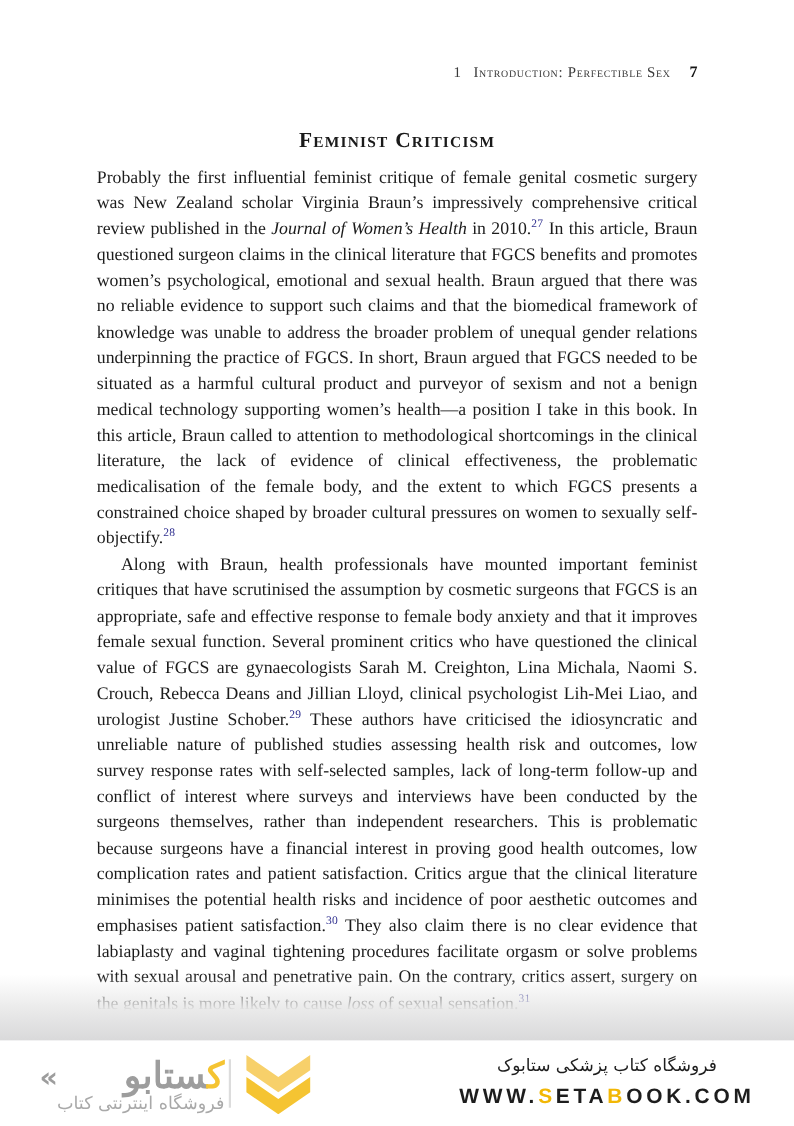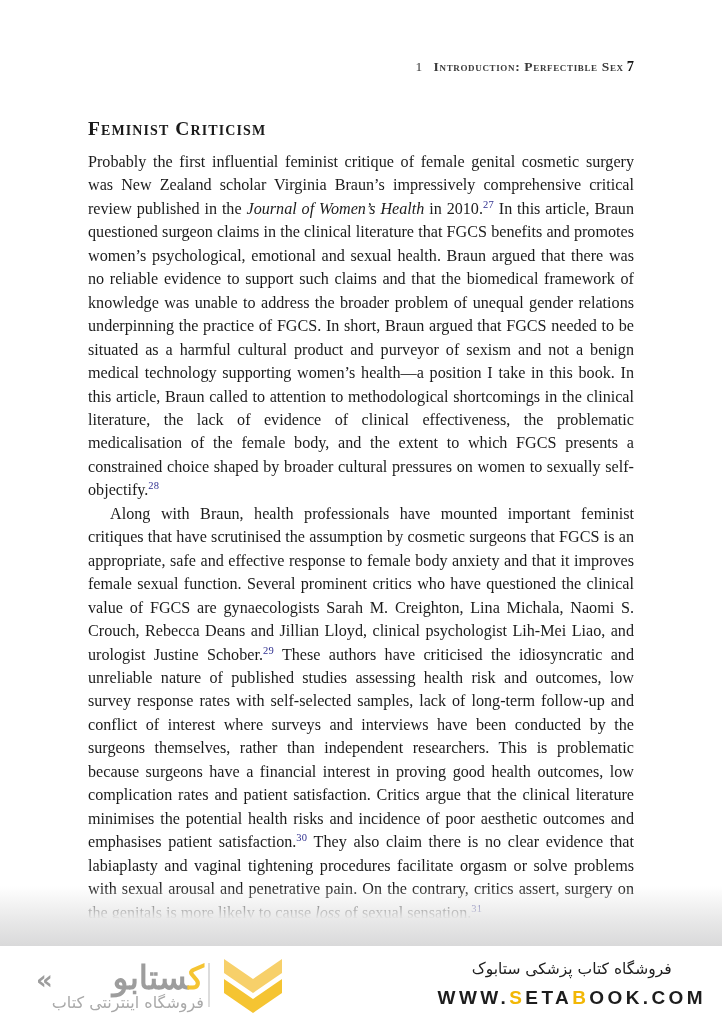--- a/index.html
+++ b/index.html
@@ -39,38 +39,37 @@
     color: #3a3a3a;
     white-space: nowrap;
   }
   .running-head .chapnum {
     font-size: 13.5px;
     letter-spacing: 0.4px;
     color: #3a3a3a;
   }
   .running-head .rh-title {
     margin-left: 11px;
-    margin-right: 3px;
-    font-weight: bold;
+    margin-right: 17px;
   }
   .running-head .folio {
     font-variant: normal;
     font-size: 14.5px;
     font-weight: 700;
     color: #141414;
     letter-spacing: 0;
   }
 
   
   .section-heading {
     position: absolute;
     left: 88px;
     top: 102px;
     width: 546px;
-    text-align: left;
+    text-align: center;
     font-variant: small-caps;
     font-size: 19.5px;
     letter-spacing: 1.1px;
     color: #1a1a1a;
   }
 
   
   .body-text {
     position: absolute;
     left: 88px;
@@ -183,21 +182,21 @@
   }
 
   .chevron-mark {
     width: 62px;
     height: 56px;
     flex: 0 0 auto;
   }
 
   .footer-right {
     margin-left: auto;
-    margin-right: 16px;
+    margin-right: 36px;
     text-align: center;
   }
   .footer-fa {
     direction: rtl;
     font-family: "DejaVu Sans", "Liberation Sans", sans-serif;
     font-size: 15.5px;
     color: #1d1d1d;
     line-height: 22px;
     white-space: nowrap;
     margin-bottom: 4px;

